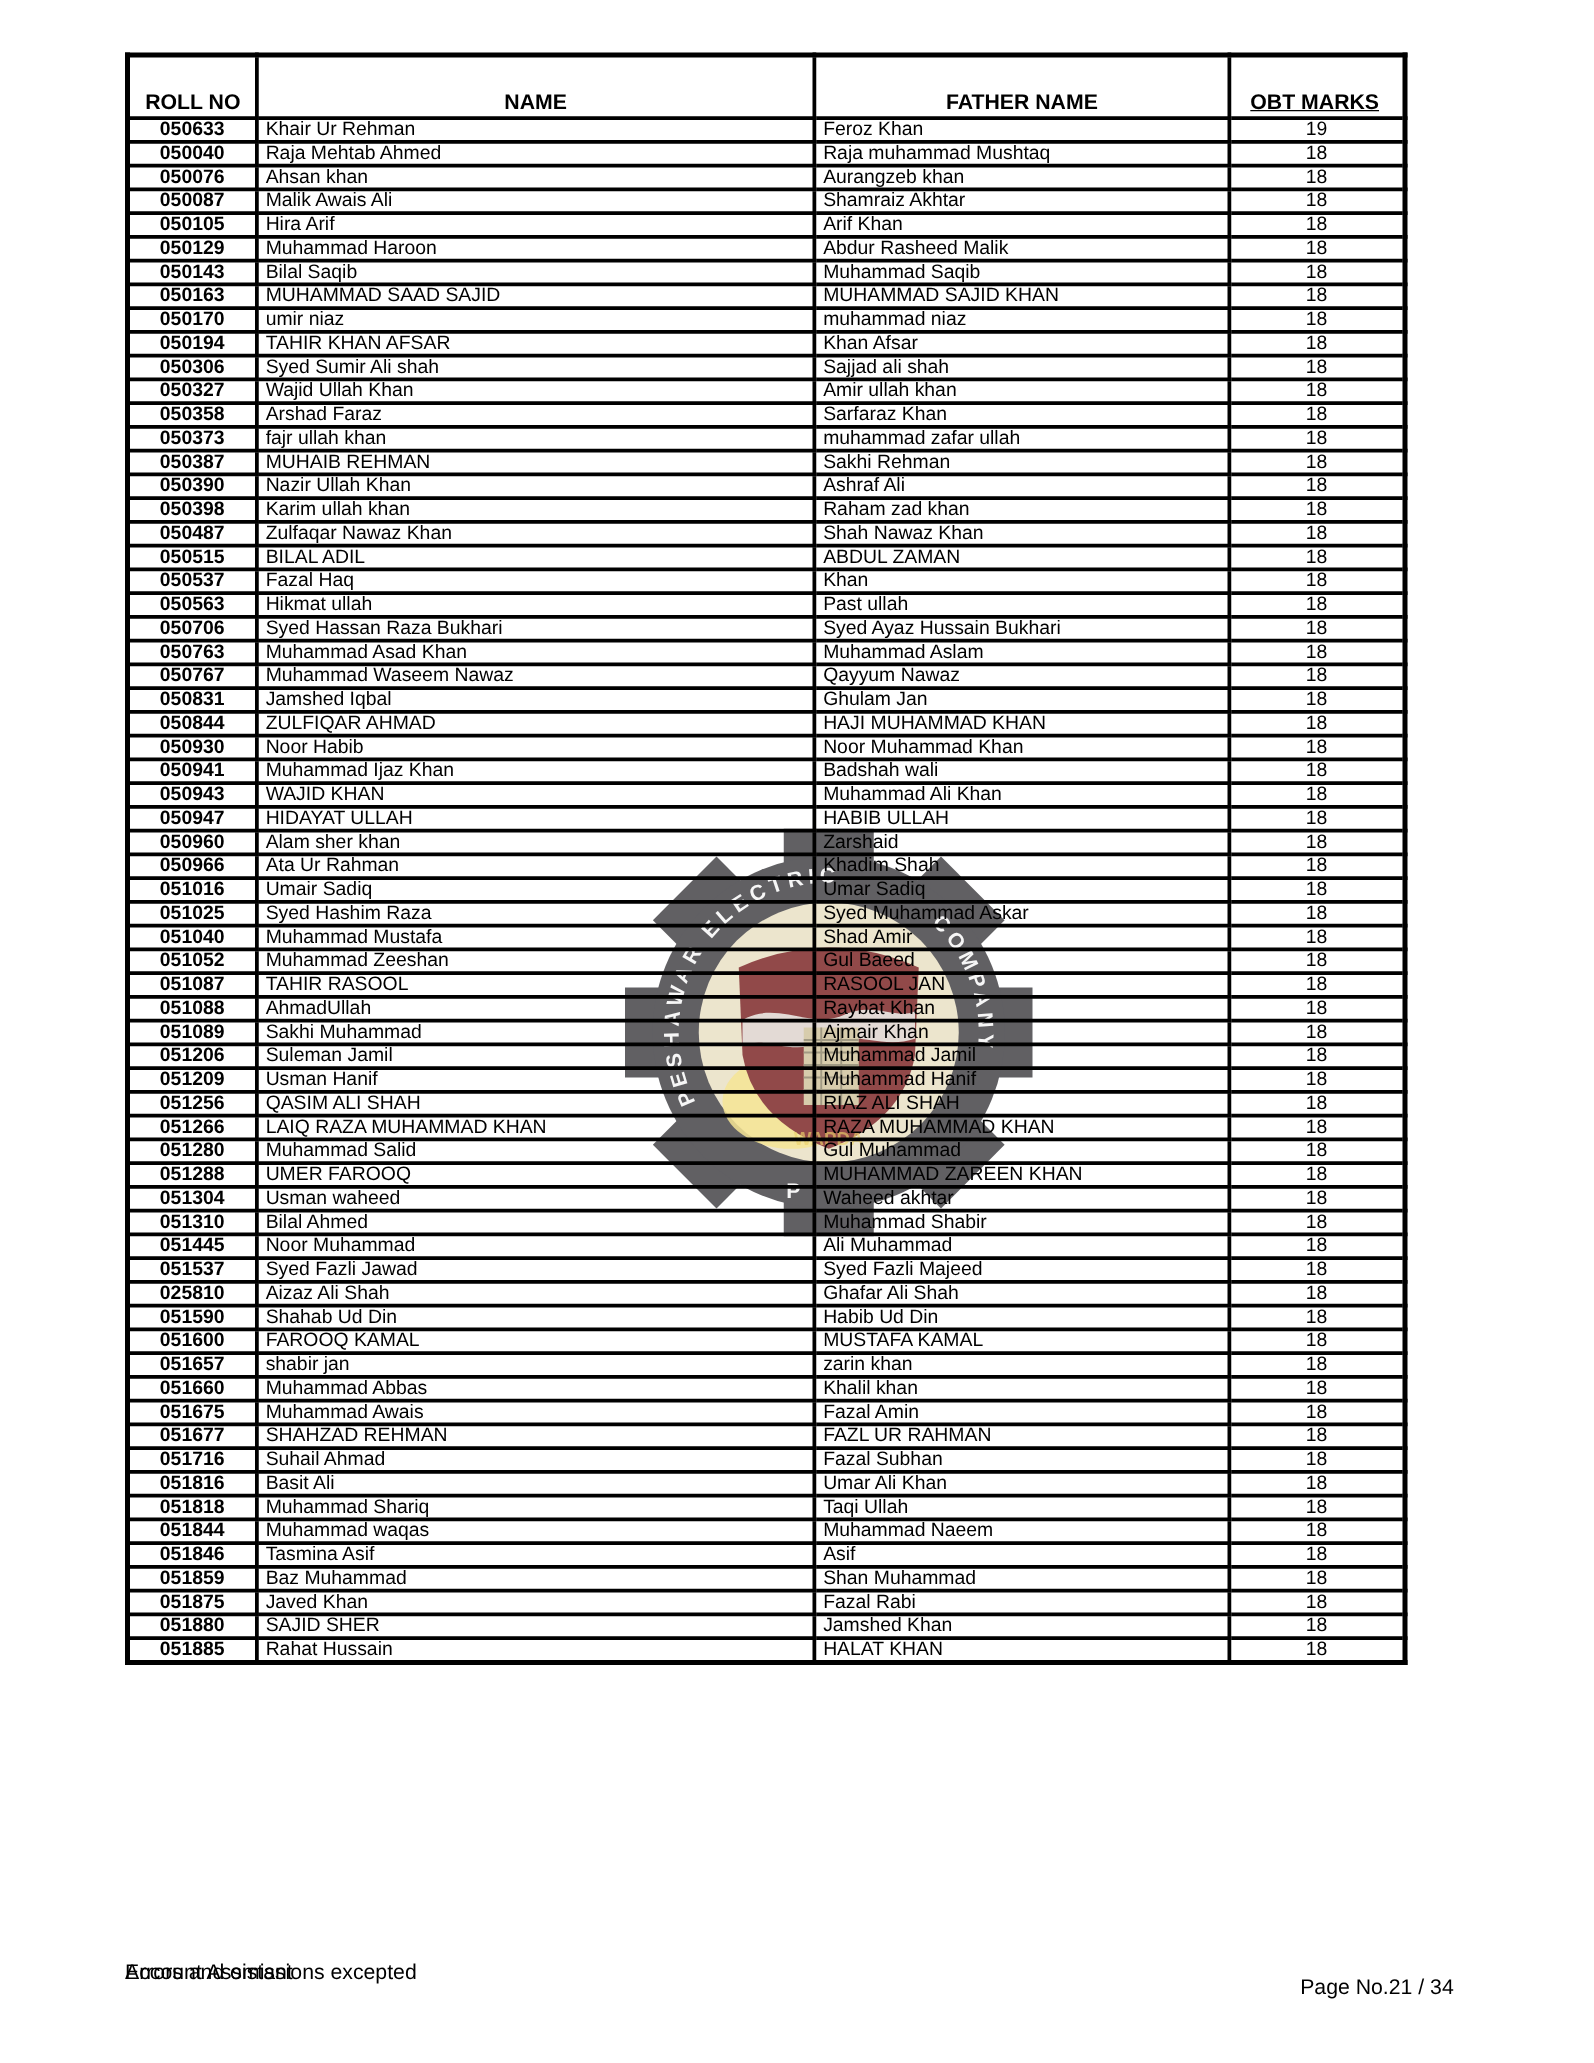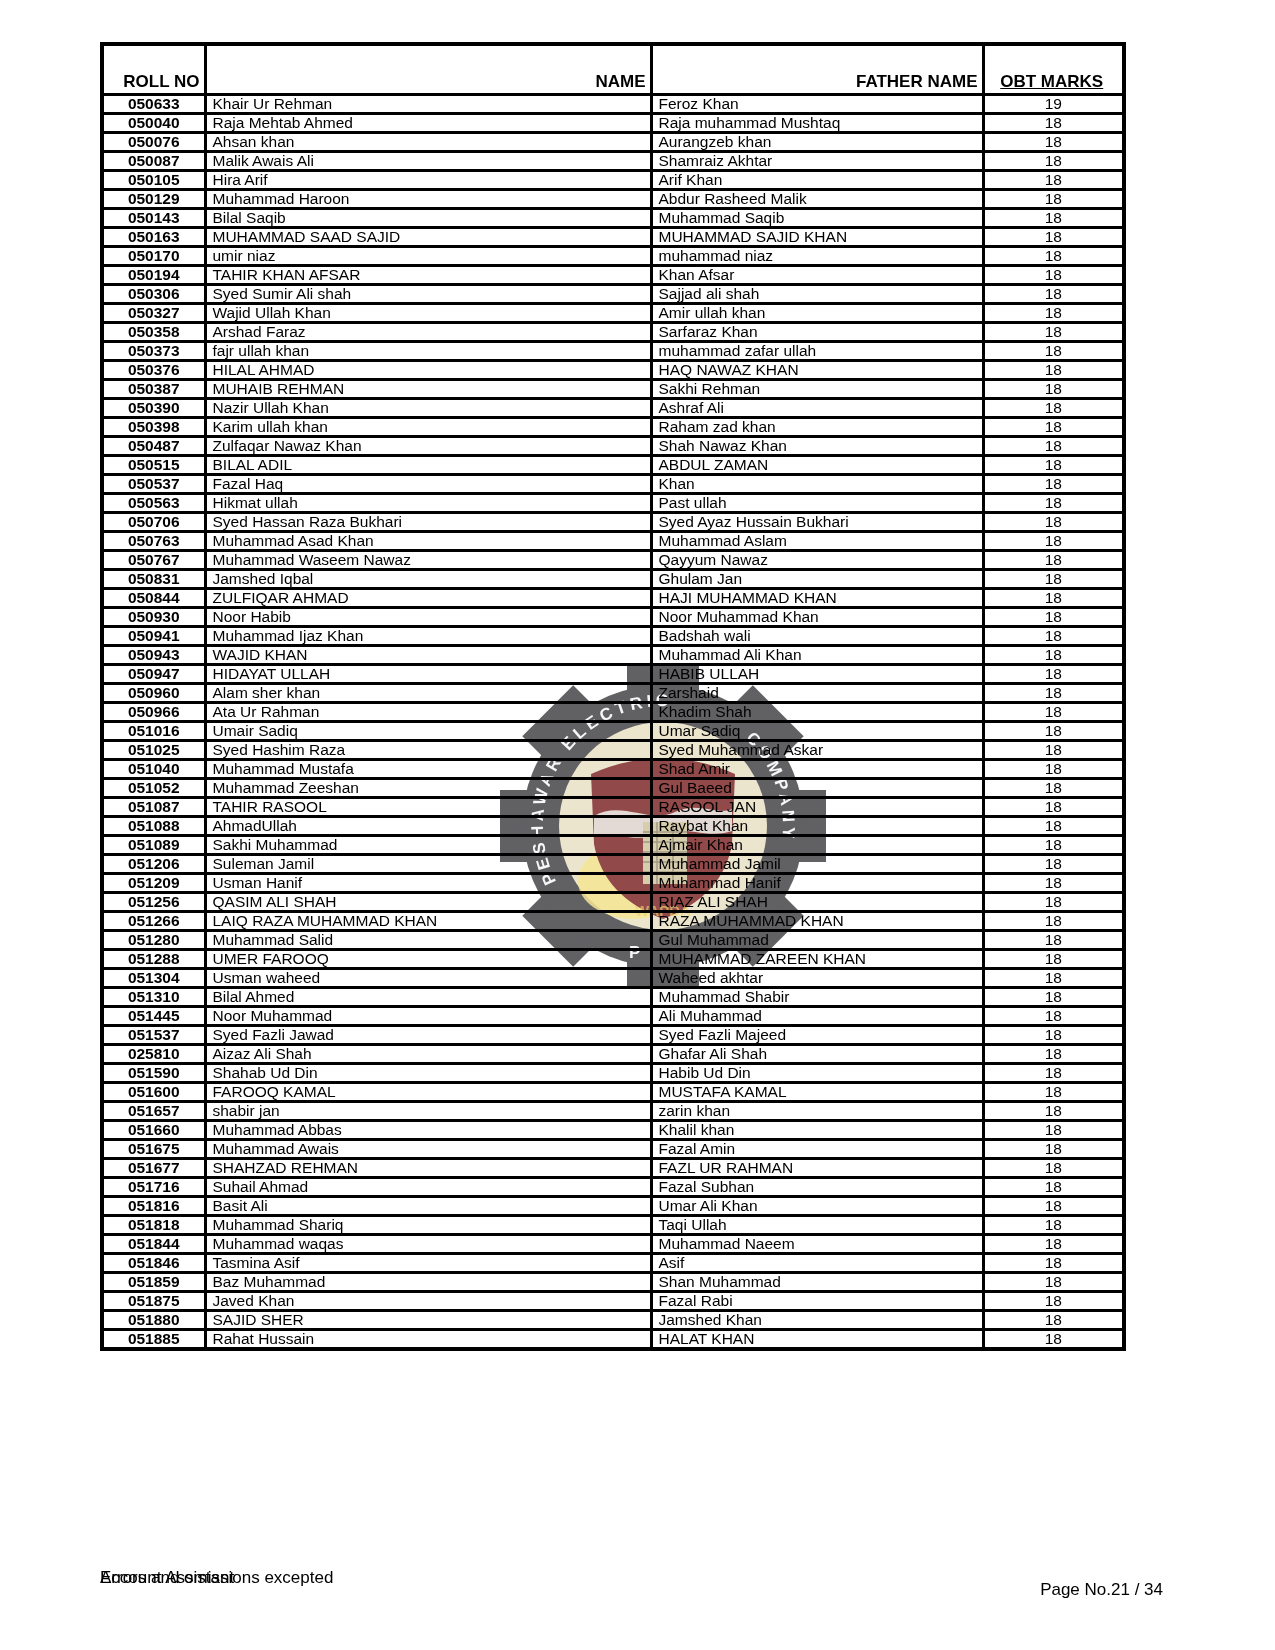--- a/index.html
+++ b/index.html
@@ -24,21 +24,21 @@
     border:4px solid #000;
   }
   .results th, .results td {
     border:3px solid #000;
     overflow:hidden; white-space:nowrap;
     background:transparent;
   }
   .results thead th {
     height:46px; vertical-align:bottom;
     font-size:17px; font-weight:bold;
-    padding:0 4px 1px 5px; text-align:right;
+    padding:0 4px 1px 5px; text-align:center;
   }
   .results thead th.marks-h { text-align:center; padding-right:8px;text-decoration:underline; }
   .results td {
     height:15px; line-height:16px;
     font-size:15.5px; padding:0 4px;
     vertical-align:middle;
   }
   .results td.roll  { font-weight:bold; text-align:center; }
   .results td.name  { text-align:left; padding-left:6px; }
   .results td.father{ text-align:left; padding-left:6px; }
@@ -205,26 +205,20 @@
     <td class="marks">18</td>
   </tr>
 
   <tr>
     <td class="roll">050373</td>
     <td class="name">fajr ullah khan</td>
     <td class="father">muhammad zafar ullah</td>
     <td class="marks">18</td>
   </tr>
 
-  <tr>
-    <td class="roll">050376</td>
-    <td class="name">HILAL AHMAD</td>
-    <td class="father">HAQ NAWAZ KHAN</td>
-    <td class="marks">18</td>
-  </tr>
 
   <tr>
     <td class="roll">050387</td>
     <td class="name">MUHAIB REHMAN</td>
     <td class="father">Sakhi Rehman</td>
     <td class="marks">18</td>
   </tr>
 
   <tr>
     <td class="roll">050390</td>

